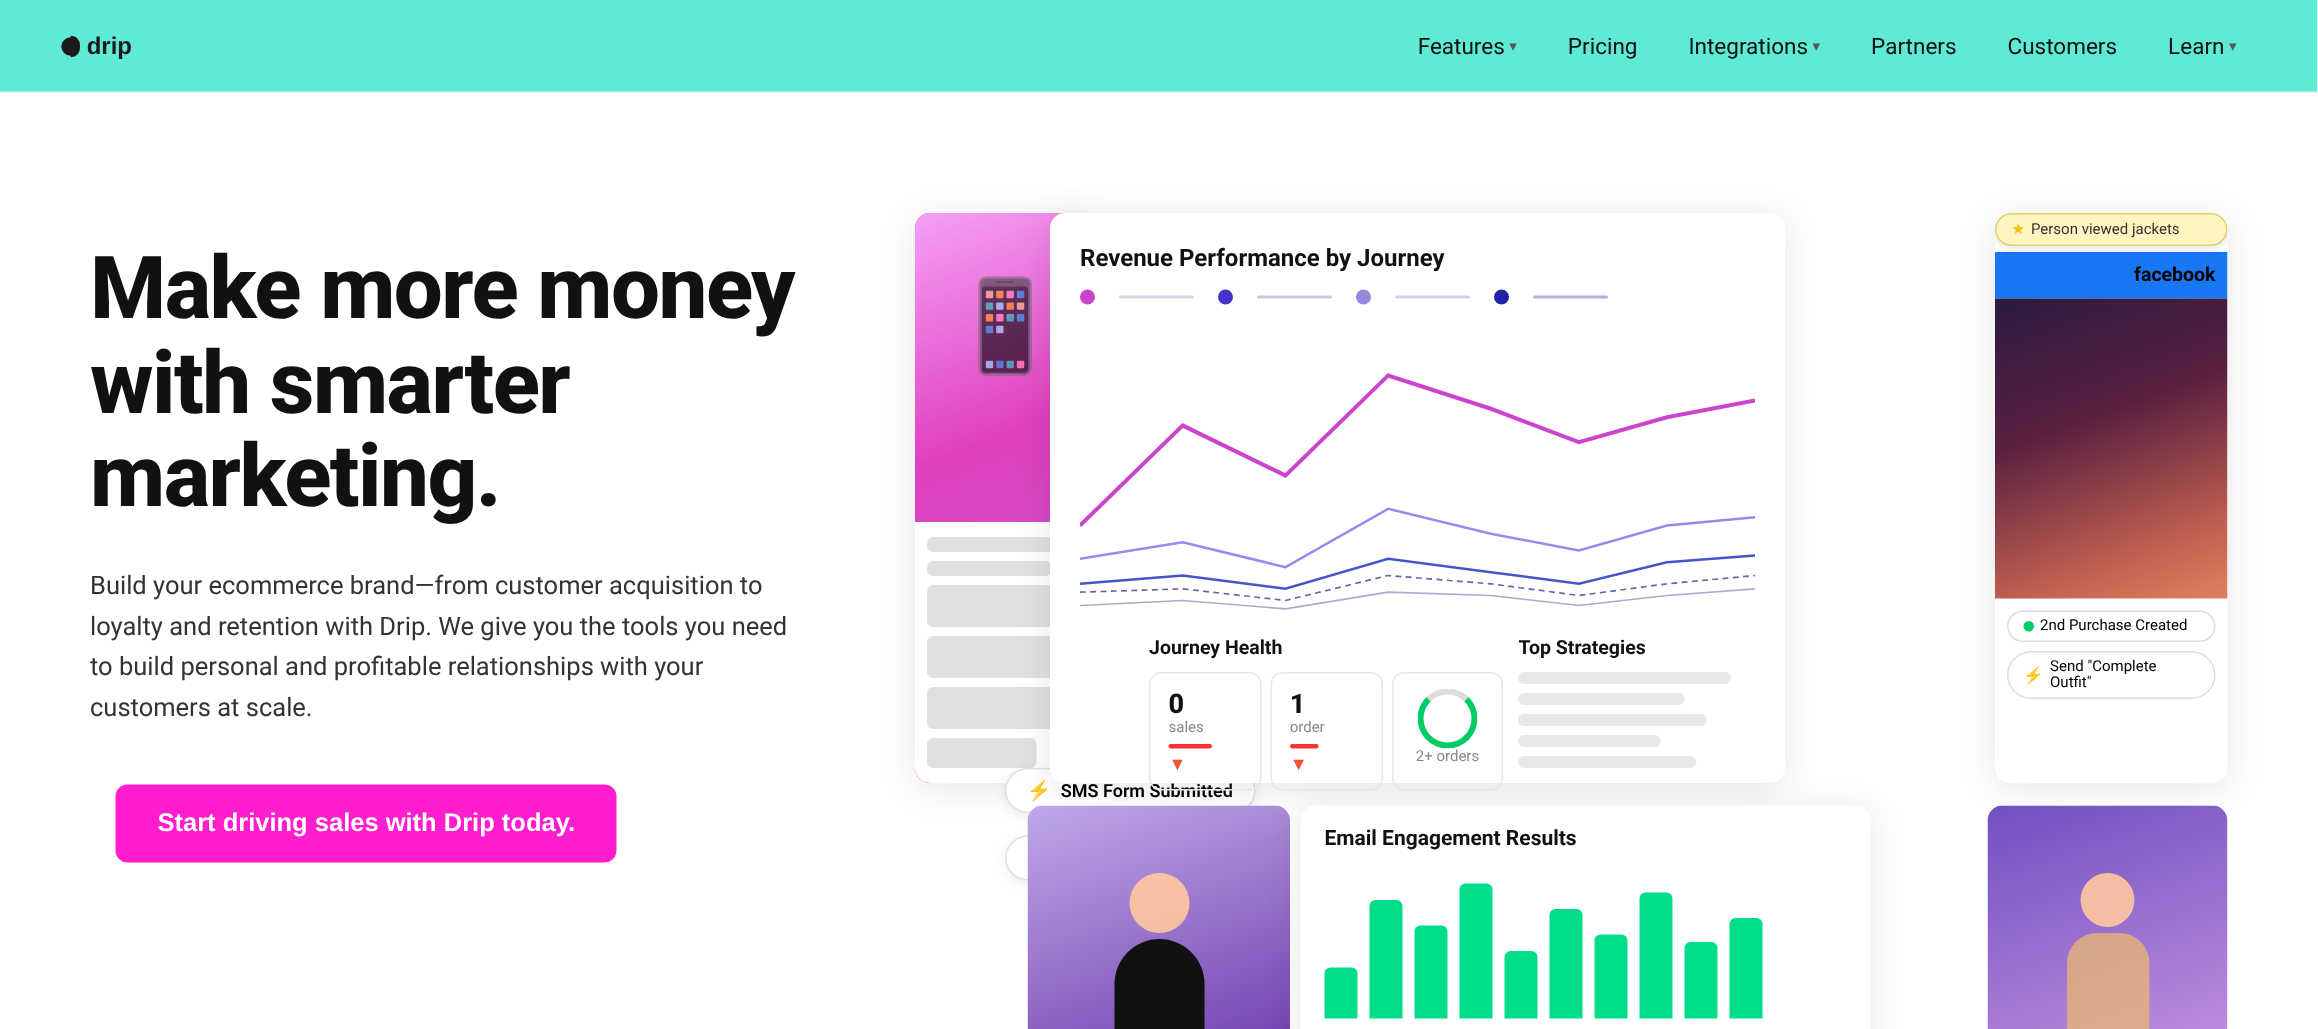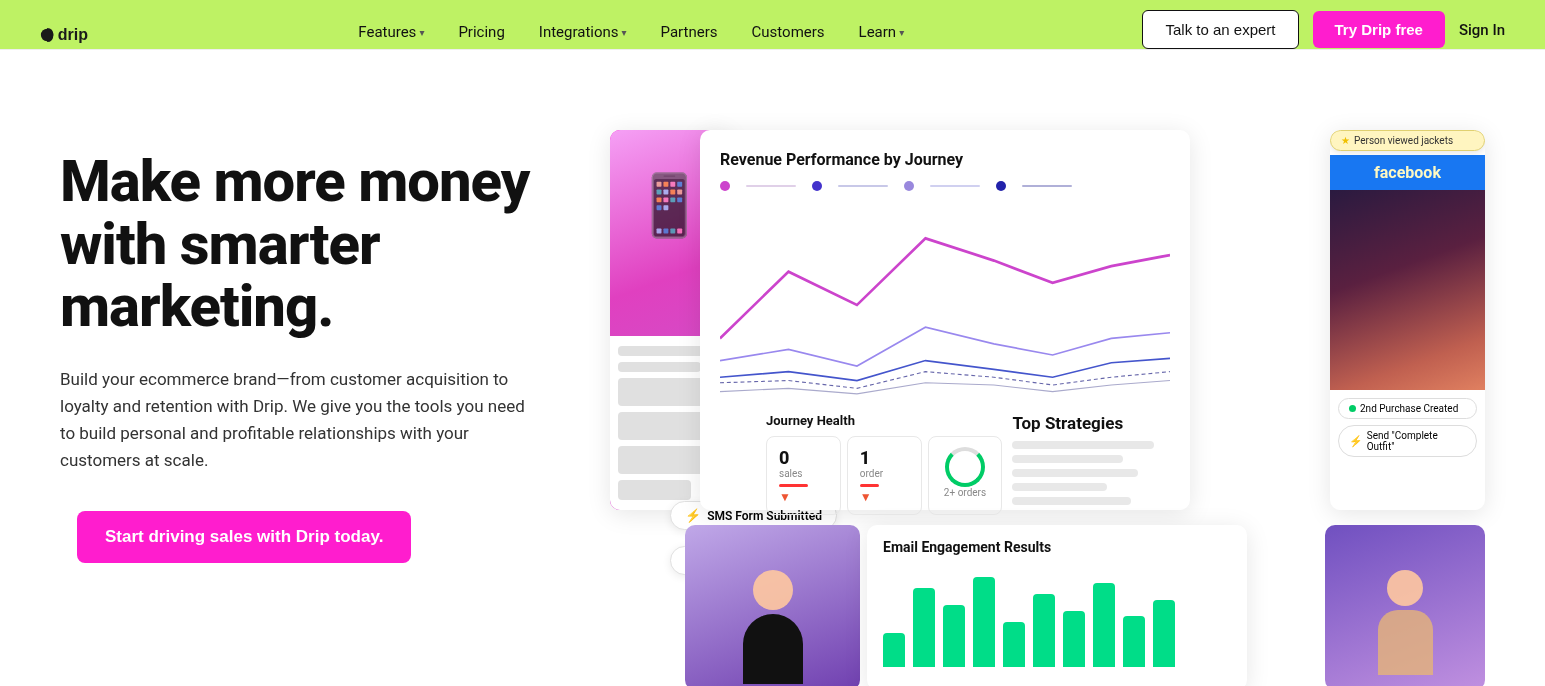--- a/index.html
+++ b/index.html
@@ -1,22 +1,22 @@
 <!DOCTYPE html>
 <html><head>
   <meta charset="utf-8">
   <style>
     * { margin: 0; padding: 0; box-sizing: border-box; }
     body { font-family: -apple-system, BlinkMacSystemFont, 'Segoe UI', Roboto, sans-serif; background: #fff; width: 1545px; overflow-x: hidden; }
 
     
     nav {
-      display: flex; align-items: flex-end; justify-content: space-between;
-      padding: 0 40px; height: 50px; border-bottom: 1px solid #eee;
-      position: relative; z-index: 10; background: #bef264;
+      display: flex; align-items: center; justify-content: space-between;
+      padding: 0 40px; height: 62px; border-bottom: 1px solid #eee;
+      position: relative; z-index: 10; background: #5eead4;
     }
     .nav-logo { display: flex; align-items: center; gap: 6px; }
     .nav-logo svg { width: 80px; height: 28px; }
     .nav-links { display: flex; align-items: center; gap: 6px; }
     .nav-link {
       display: flex; align-items: center; gap: 3px;
       padding: 8px 14px; font-size: 15px; color: #111; cursor: pointer;
       font-weight: 400; text-decoration: none; border-radius: 4px;
       transition: background 0.15s;
     }
@@ -110,22 +110,22 @@
     .sms-tag .zap { color: #ff1dce; font-size: 13px; }
     .sms-tag-1 { bottom: 155px; }
     .sms-tag-2 { bottom: 110px; }
 
     
     .panel-facebook {
       top: 20px; right: 0; width: 150px; height: 380px;
       overflow: hidden; border-radius: 10px;
     }
     .fb-header {
-      background: #1877f2; color: #fef9c3; text-align: center;
-      padding: 8px; font-size: 16px; font-weight: 700;
+      background: #1877f2; color: #000000; text-align: right;
+      padding: 8px; font-size: 13px; font-weight: 700;
     }
     .fb-photo {
       width: 100%; height: 220px;
       background: linear-gradient(160deg, #4a2060 0%, #8b3a5a 50%, #d4856a 100%);
       display: flex; align-items: center; justify-content: flex-end;
     }
     .fb-badge {
       position: absolute; right: 8px; top: 28px;
       background: #fff5c0; border: 1px solid #e0d070;
       border-radius: 20px; padding: 4px 10px;
@@ -183,25 +183,20 @@
     </a>
     <a class="nav-link">
       <span>Customers</span>
     </a>
     <a class="nav-link">
       <span>Learn</span>
       <span class="chevron">▾</span>
     </a>
   </div>
 
-  <div class="nav-actions">
-    <button class="btn-expert">Talk to an expert</button>
-    <button class="btn-try">Try Drip free</button>
-    <span class="btn-signin">Sign In</span>
-  </div>
 </nav>
 
 <section class="hero">
 
   <div class="hero-left">
     <h1 class="hero-headline">Make more money with smarter marketing.</h1>
     <p class="hero-sub">Build your ecommerce brand—from customer acquisition to loyalty and retention with Drip. We give you the tools you need to build personal and profitable relationships with your customers at scale.</p>
     <button class="btn-cta">Start driving sales with Drip today.</button>
   </div>
 
@@ -279,21 +274,21 @@
             </div>
             <div class="journey-col">
 
               <div style="width:40px; height:40px; border-radius:50%; border:4px solid #00cc66; border-top-color:#ddd; margin: 0 auto;"></div>
               <div style="font-size:10px; color:#888; text-align:center;">2+ orders</div>
             </div>
           </div>
         </div>
 
         <div style="flex:1;">
-          <div style="font-size:17px; font-weight:700; color:#111; margin-bottom:8px;">Top Strategies</div>
+          <div style="font-size:13px; font-weight:700; color:#111; margin-bottom:8px;">Top Strategies</div>
           <div style="display:flex; flex-direction:column; gap:6px;">
             <div style="height:8px; background:#e8e8e8; border-radius:4px; width:90%;"></div>
             <div style="height:8px; background:#e8e8e8; border-radius:4px; width:70%;"></div>
             <div style="height:8px; background:#e8e8e8; border-radius:4px; width:80%;"></div>
             <div style="height:8px; background:#e8e8e8; border-radius:4px; width:60%;"></div>
             <div style="height:8px; background:#e8e8e8; border-radius:4px; width:75%;"></div>
           </div>
         </div>
       </div>
     </div>

